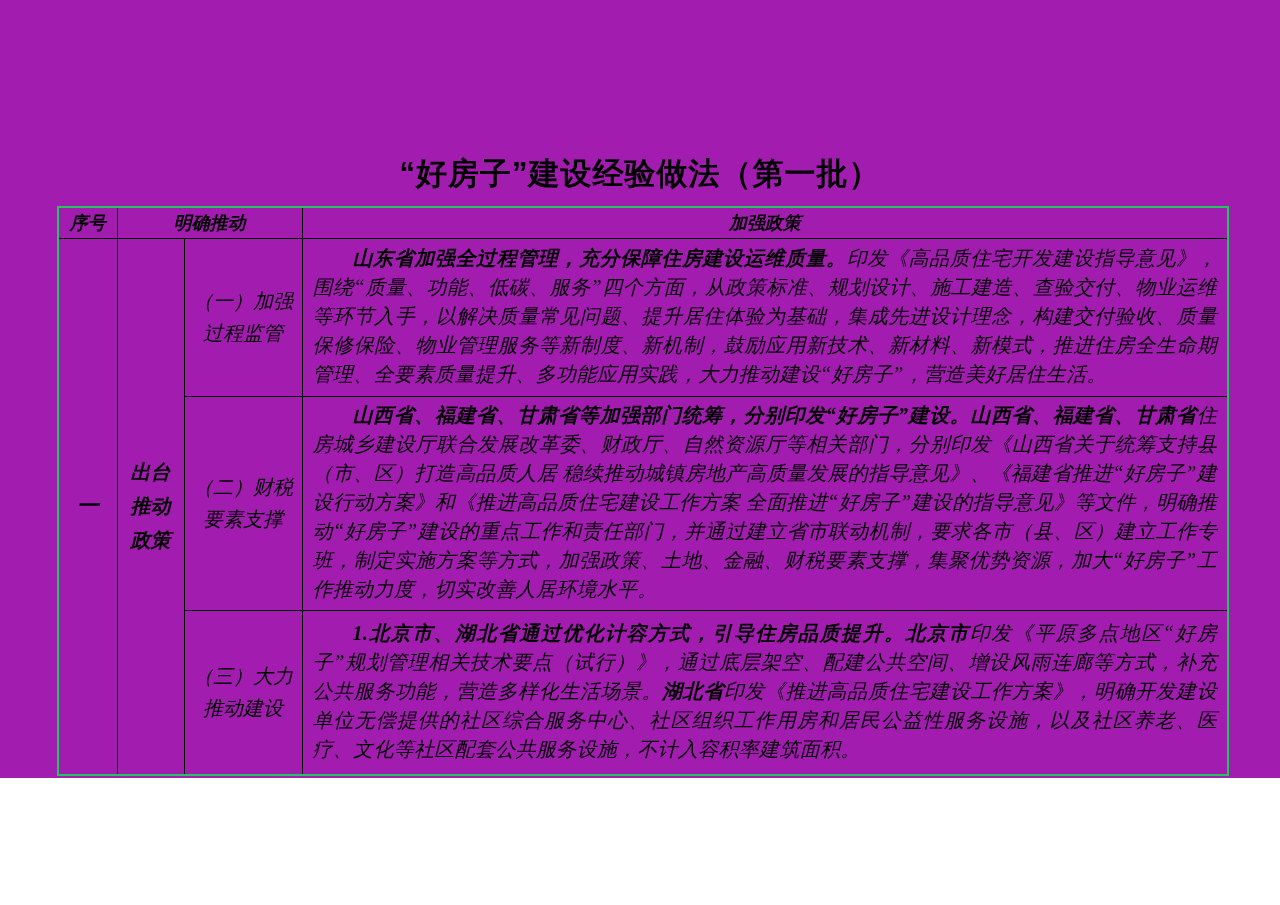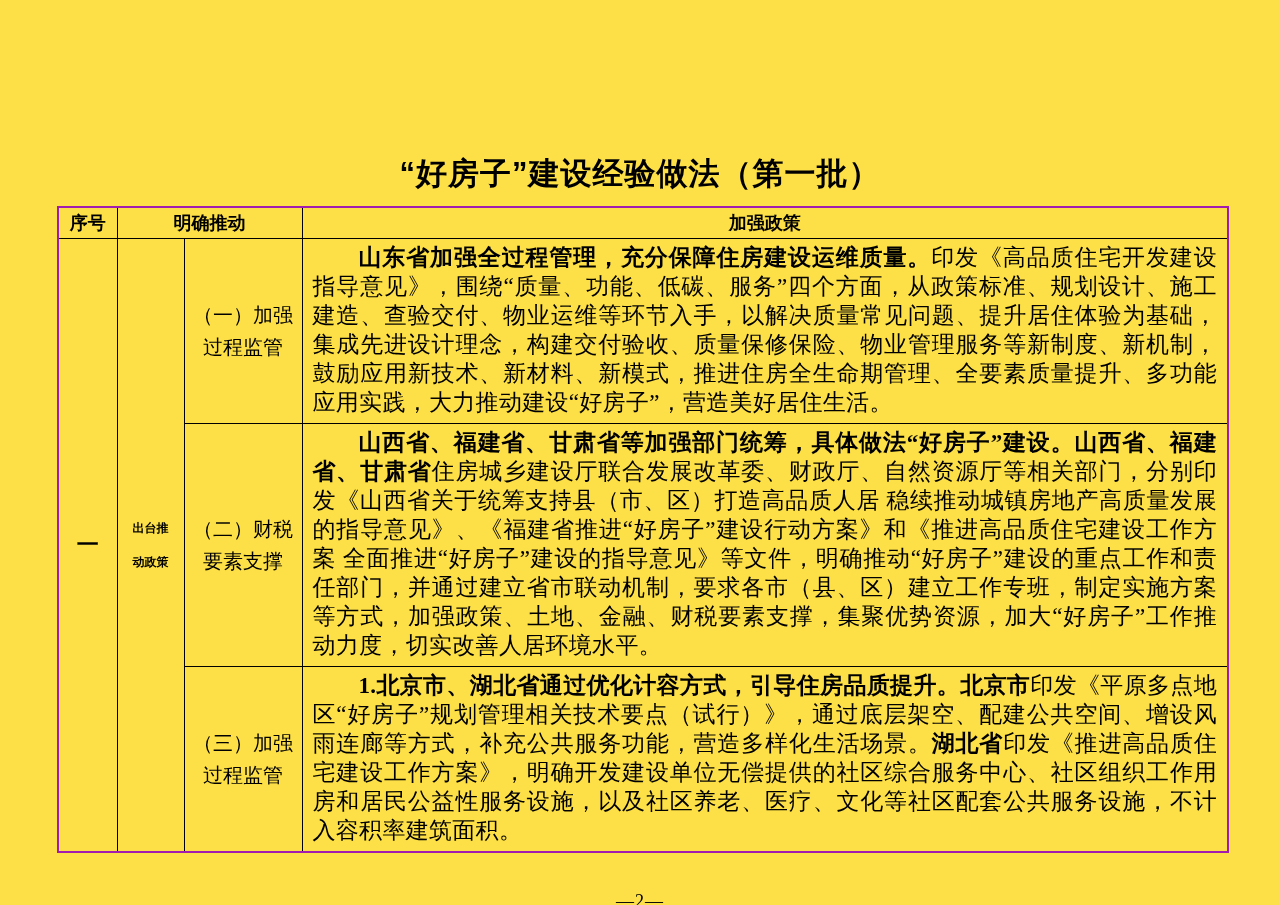--- a/index.html
+++ b/index.html
@@ -1,40 +1,41 @@
 <!DOCTYPE html>
 <html><head>
 <meta charset="utf-8">
 <style>
   * { margin: 0; padding: 0; box-sizing: border-box; }
   html, body { background: #ffffff; }
   body { font-family: "Liberation Serif", serif; color: #000; }
   .page {
     position: relative;
     width: 1280px;
-    height: 905px;
-    background: #fde047;
+    height: 778px;
+    background: #a21caf;
     overflow: hidden;
     padding-top: 155px;
   }
   .title {
     text-align: center;
     font-family: "Liberation Sans", sans-serif;
     font-weight: bold;
     font-size: 31px;
     line-height: 38px;
     letter-spacing: 1px;
     color: #000;
   }
   .doc-table {
     margin: 13px 0 12px 57px;
     width: 1170px;
     border-collapse: collapse;
     table-layout: fixed;
-    border: 2px solid #a21caf;
+    border: 2px solid #22c55e;
+    font-style: italic;
   }
   .doc-table td, .doc-table th {
     border: 1px solid #000;
     vertical-align: middle;
   }
   .header-row th {
     height: 31px;
     font-family: "Liberation Sans", sans-serif;
     font-weight: bold;
     font-size: 18px;
@@ -43,36 +44,36 @@
   .serial-cell {
     text-align: center;
     font-family: "Liberation Sans", sans-serif;
     font-weight: bold;
     font-size: 22px;
   }
   .measure-cell {
     text-align: center;
     font-family: "Liberation Sans", sans-serif;
     font-weight: bold;
-    font-size: 12px;
+    font-size: 20px;
     line-height: 34px;
     padding: 0 11px;
   }
   .label-cell {
     text-align: center;
     font-size: 20px;
     line-height: 32px;
     padding: 12px 4px;
   }
   .content-cell {
     vertical-align: top;
     padding: 4px 10px 6px 10px;
   }
   .content-cell .para {
-    font-size: 23px;
+    font-size: 20px;
     line-height: 29px;
     text-align: justify;
     text-indent: 2em;
     letter-spacing: 0.3px;
   }
   .seg-bold { font-weight: bold; }
   .row-1 { height: 158px; }
   .row-2 { height: 205px; }
   .row-3 { height: 165px; }
   .page-number {
@@ -106,25 +107,25 @@
         <td rowspan="3" class="serial-cell">一</td>
         <td rowspan="3" class="measure-cell">出台推动政策</td>
         <td class="label-cell">（一）加强过程监管</td>
         <td class="content-cell">
           <div class="para"><span class="seg-bold">山东省加强全过程管理，充分保障住房建设运维质量。</span><span>印发《高品质住宅开发建设指导意见》，围绕“质量、功能、低碳、服务”四个方面，从政策标准、规划设计、施工建造、查验交付、物业运维等环节入手，以解决质量常见问题、提升居住体验为基础，集成先进设计理念，构建交付验收、质量保修保险、物业管理服务等新制度、新机制，鼓励应用新技术、新材料、新模式，推进住房全生命期管理、全要素质量提升、多功能应用实践，大力推动建设“好房子”，营造美好居住生活。</span></div>
         </td>
       </tr>
       <tr class="row-2">
         <td class="label-cell">（二）财税要素支撑</td>
         <td class="content-cell">
-          <div class="para"><span class="seg-bold">山西省、福建省、甘肃省等加强部门统筹，具体做法“好房子”建设。</span><span class="seg-bold">山西省、福建省、甘肃省</span><span>住房城乡建设厅联合发展改革委、财政厅、自然资源厅等相关部门，分别印发《山西省关于统筹支持县（市、区）打造高品质人居 稳续推动城镇房地产高质量发展的指导意见》、《福建省推进“好房子”建设行动方案》和《推进高品质住宅建设工作方案 全面推进“好房子”建设的指导意见》等文件，明确推动“好房子”建设的重点工作和责任部门，并通过建立省市联动机制，要求各市（县、区）建立工作专班，制定实施方案等方式，加强政策、土地、金融、财税要素支撑，集聚优势资源，加大“好房子”工作推动力度，切实改善人居环境水平。</span></div>
+          <div class="para"><span class="seg-bold">山西省、福建省、甘肃省等加强部门统筹，分别印发“好房子”建设。</span><span class="seg-bold">山西省、福建省、甘肃省</span><span>住房城乡建设厅联合发展改革委、财政厅、自然资源厅等相关部门，分别印发《山西省关于统筹支持县（市、区）打造高品质人居 稳续推动城镇房地产高质量发展的指导意见》、《福建省推进“好房子”建设行动方案》和《推进高品质住宅建设工作方案 全面推进“好房子”建设的指导意见》等文件，明确推动“好房子”建设的重点工作和责任部门，并通过建立省市联动机制，要求各市（县、区）建立工作专班，制定实施方案等方式，加强政策、土地、金融、财税要素支撑，集聚优势资源，加大“好房子”工作推动力度，切实改善人居环境水平。</span></div>
         </td>
       </tr>
       <tr class="row-3">
-        <td class="label-cell">（三）加强过程监管</td>
+        <td class="label-cell">（三）大力推动建设</td>
         <td class="content-cell">
           <div class="para"><span class="seg-bold">1.北京市、湖北省通过优化计容方式，引导住房品质提升。</span><span class="seg-bold">北京市</span><span>印发《平原多点地区“好房子”规划管理相关技术要点（试行）》，通过底层架空、配建公共空间、增设风雨连廊等方式，补充公共服务功能，营造多样化生活场景。</span><span class="seg-bold">湖北省</span><span>印发《推进高品质住宅建设工作方案》，明确开发建设单位无偿提供的社区综合服务中心、社区组织工作用房和居民公益性服务设施，以及社区养老、医疗、文化等社区配套公共服务设施，不计入容积率建筑面积。</span></div>
         </td>
       </tr>
     </tbody>
   </table>
 
   <div class="page-number">—2—</div>
 
 </div>

